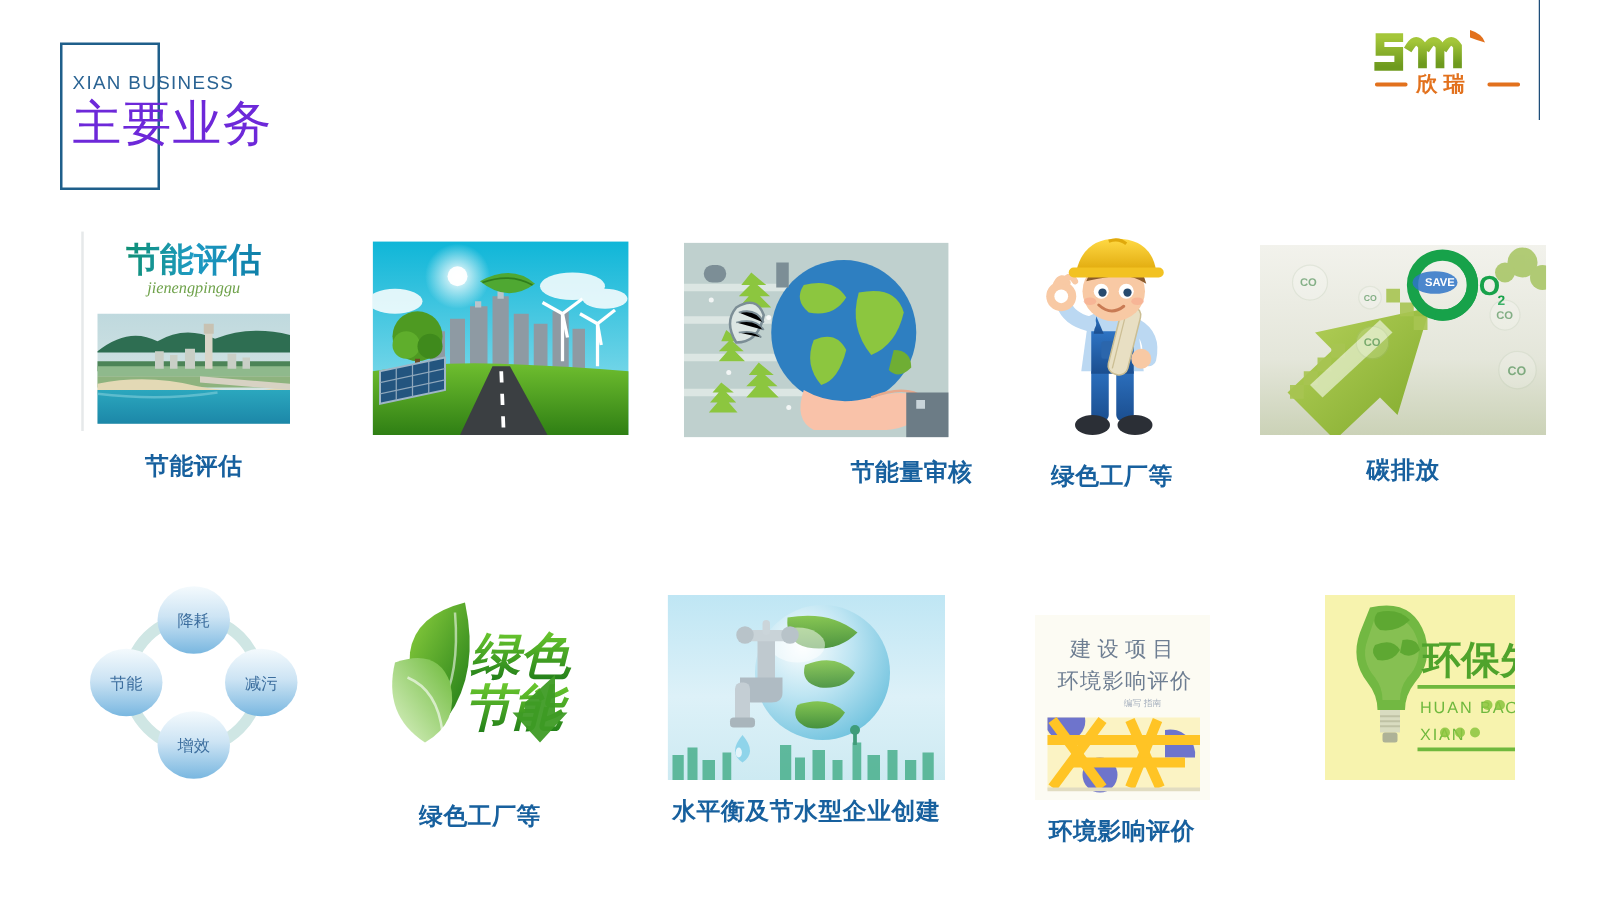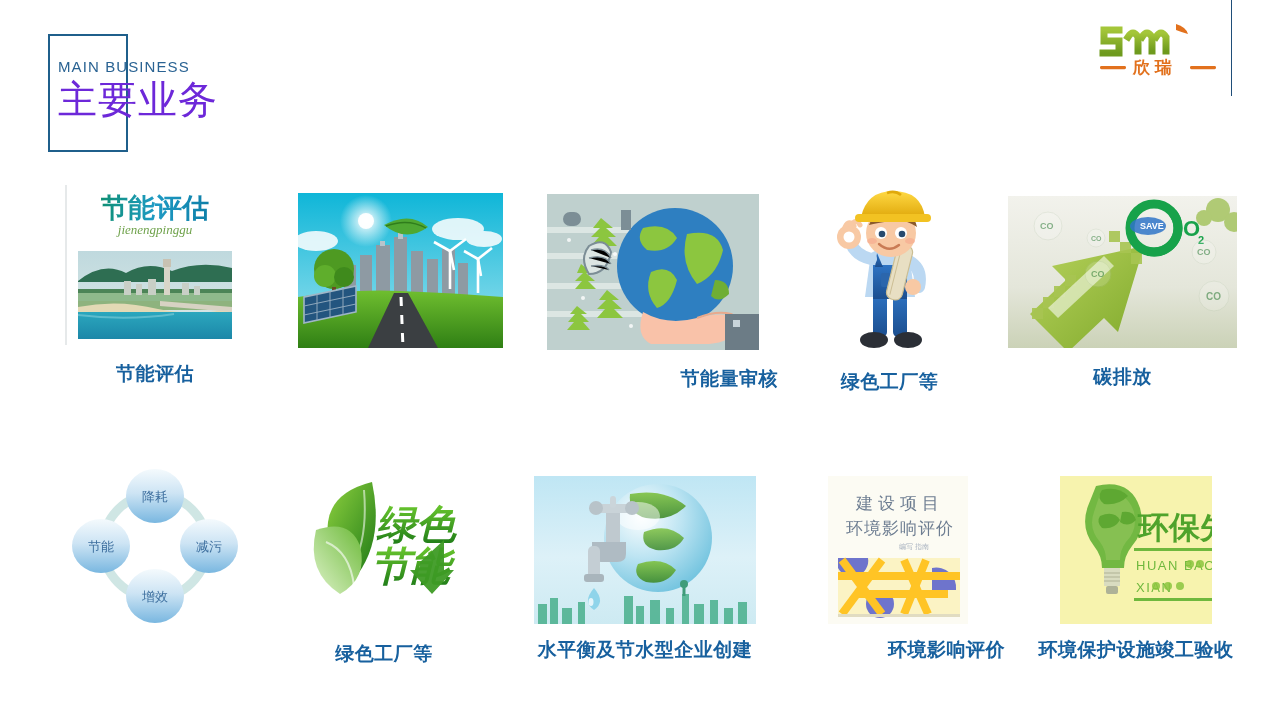--- a/index.html
+++ b/index.html
@@ -95,35 +95,35 @@
   #c1 { left: 20px;  top: 0; width: 250px; }
   #c2 { left: 268px; top: 0; width: 245px; }
   #c3 { left: 518px; top: 0; width: 250px; text-align: right; }
   #c4 { left: 772px; top: 0; width: 215px; }
   #c5 { left: 985px; top: 0; width: 255px; }
 
   
   #c6  { left: 30px;  top: 0; width: 250px; }
   #c7  { left: 268px; top: 0; width: 232px; }
   #c8  { left: 500px; top: 0; width: 290px; }
-  #c9  { left: 790px; top: 0; width: 215px; text-align: right; }
+  #c9  { left: 790px; top: 16px; width: 215px; }
   #c10 { left: 1005px;top: 0; width: 262px; }
 
   
   .art { position:absolute; inset:0; }
   .art svg { display:block; width:100%; height:100%; }
 </style>
 </head>
 <body>
 
 <div id="slide">
 
   <div class="title-frame"></div>
   <div class="title-block">
-    <div class="title-en">MAIN BUSINESS</div>
+    <div class="title-en">XIAN BUSINESS</div>
     <div class="title-cn">主要业务</div>
   </div>
 
   <div class="logo">
     <svg viewBox="0 0 120 62" xmlns="http://www.w3.org/2000/svg" aria-hidden="true">
       <defs>
         <linearGradient id="lg" x1="0" y1="0" x2="0" y2="1">
           <stop offset="0" stop-color="#A4C639"></stop>
           <stop offset="1" stop-color="#6E9A1E"></stop>
         </linearGradient>
@@ -651,17 +651,16 @@
               <circle cx="130" cy="88" r="4"></circle>
                 <circle cx="140" cy="88" r="4"></circle>
               <circle cx="96" cy="110" r="4"></circle>
                 <circle cx="108" cy="110" r="4"></circle>
                 <circle cx="120" cy="110" r="4"></circle>
             </g>
             <rect x="74" y="122" width="78" height="3" fill="#6FB83D"></rect>
           </svg>
         </div>
       </div>
-      <div class="caption">环境保护设施竣工验收</div>
     </div>
   </div>
 
 </div>
 
 </body></html>

